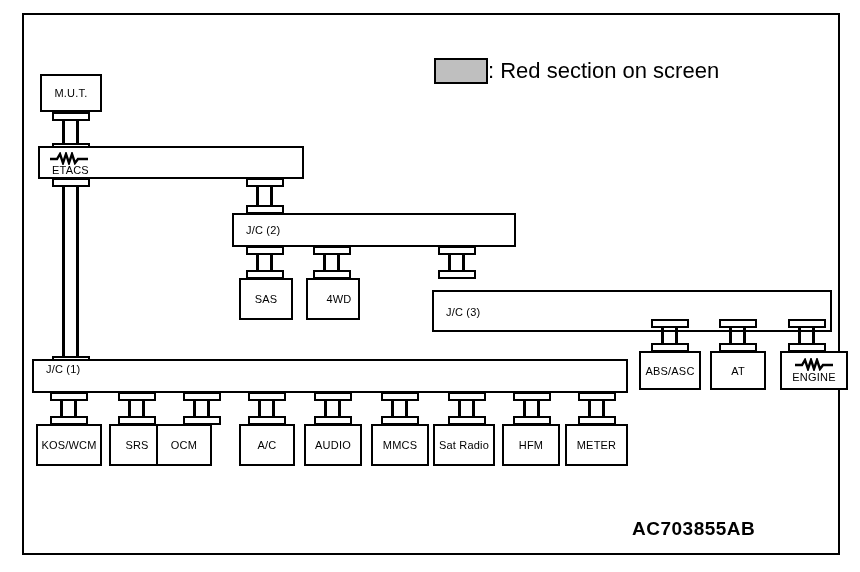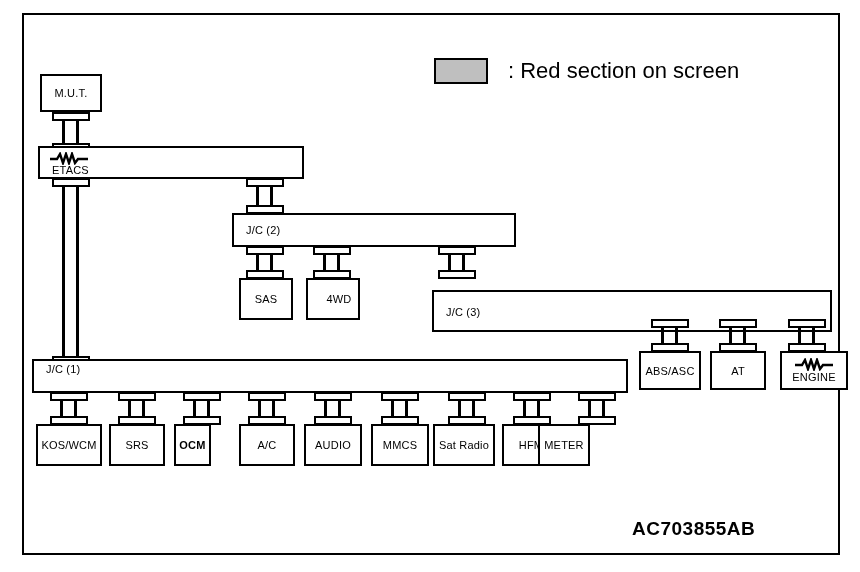--- a/index.html
+++ b/index.html
@@ -36,21 +36,21 @@
     display: flex;
     align-items: center;
   }
   .legend-swatch {
     width: 54px;
     height: 26px;
     border: 2px solid #000000;
     box-sizing: border-box;
   }
   .legend-text {
-    margin-left: 20px;
+    margin-left: 0;
     font-size: 22px;
     color: #000000;
     white-space: nowrap;
   }
 
   
   .node {
     position: absolute;
     border: 2px solid #000000;
     background: #ffffff;
@@ -225,21 +225,21 @@
   <div class="cap" style="left:118px; top:392px; width:38px;"></div>
   <div class="link" style="left:128px; top:400px; width:17px; height:18px;"></div>
   <div class="cap" style="left:118px; top:416px; width:38px;"></div>
   <div class="node" style="left:109px; top:424px; width:56px; height:42px;">
     <span class="node-label">SRS</span>
   </div>
 
   <div class="cap" style="left:183px; top:392px; width:38px;"></div>
   <div class="link" style="left:193px; top:400px; width:17px; height:18px;"></div>
   <div class="cap" style="left:183px; top:416px; width:38px;"></div>
-  <div class="node" style="left:174px; top:424px; width:37px; height:42px;font-weight:bold;">
+  <div class="node" style="left:156px; top:424px; width:56px; height:42px;">
     <span class="node-label">OCM</span>
   </div>
 
   <div class="cap" style="left:248px; top:392px; width:38px;"></div>
   <div class="link" style="left:258px; top:400px; width:17px; height:18px;"></div>
   <div class="cap" style="left:248px; top:416px; width:38px;"></div>
   <div class="node" style="left:239px; top:424px; width:56px; height:42px;">
     <span class="node-label">A/C</span>
   </div>
 
@@ -267,19 +267,19 @@
   <div class="cap" style="left:513px; top:392px; width:38px;"></div>
   <div class="link" style="left:523px; top:400px; width:17px; height:18px;"></div>
   <div class="cap" style="left:513px; top:416px; width:38px;"></div>
   <div class="node" style="left:502px; top:424px; width:58px; height:42px;">
     <span class="node-label">HFM</span>
   </div>
 
   <div class="cap" style="left:578px; top:392px; width:38px;"></div>
   <div class="link" style="left:588px; top:400px; width:17px; height:18px;"></div>
   <div class="cap" style="left:578px; top:416px; width:38px;"></div>
-  <div class="node" style="left:538px; top:424px; width:52px; height:42px;">
+  <div class="node" style="left:565px; top:424px; width:63px; height:42px;">
     <span class="node-label">METER</span>
   </div>
 
   <div class="refcode" style="left:632px; top:518px;">AC703855AB</div>
 
 </div>
 
 </body></html>

